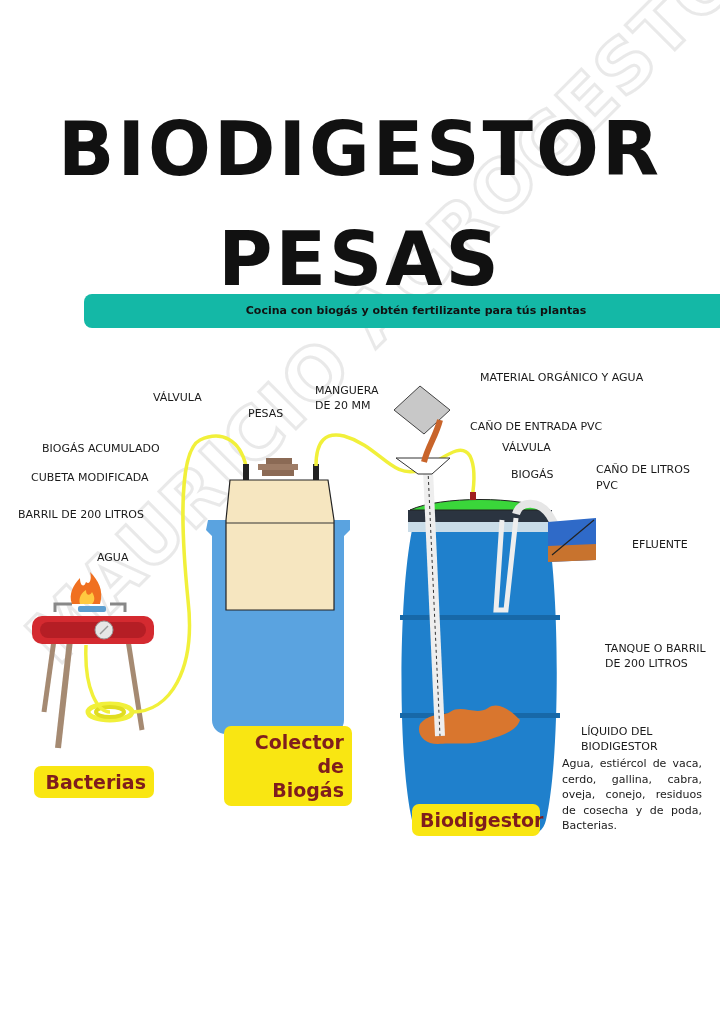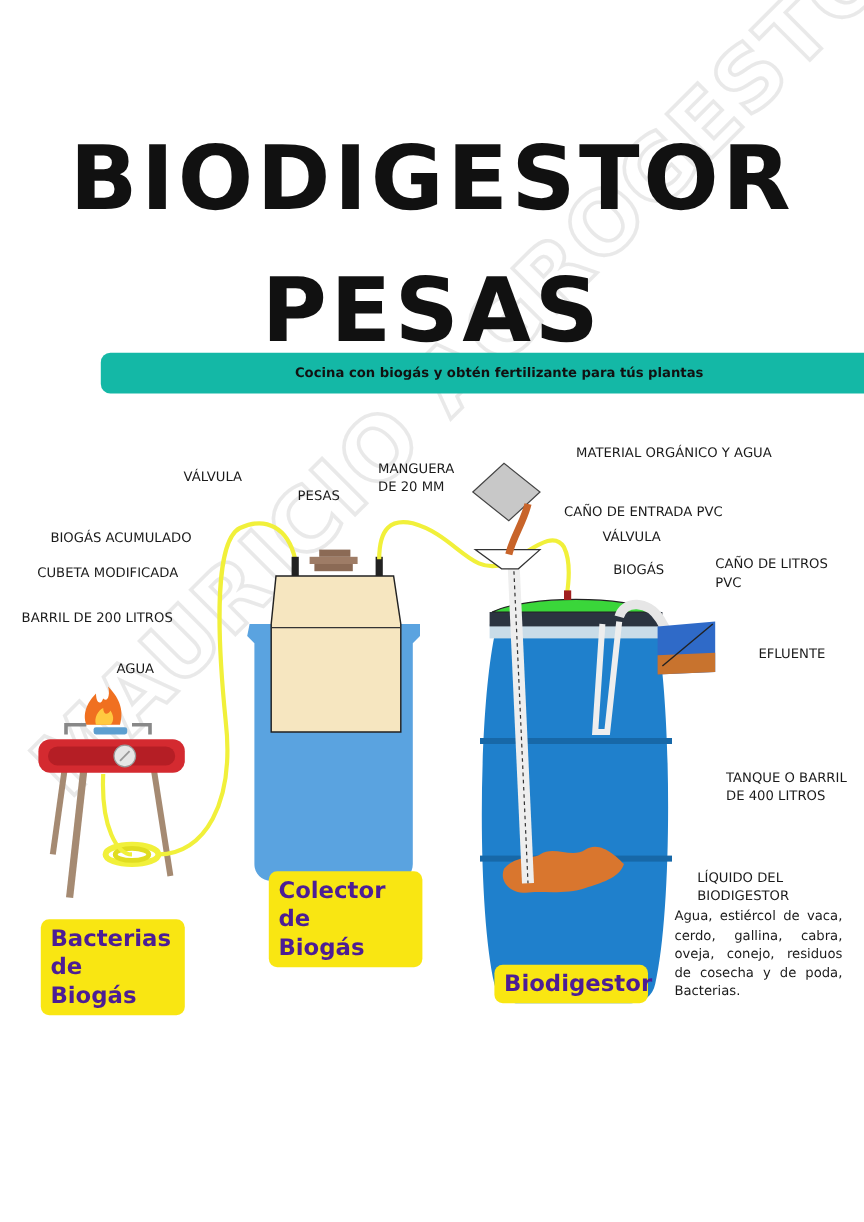--- a/index.html
+++ b/index.html
@@ -2,21 +2,21 @@
 <html><head>
 <meta charset="utf-8">
 <style>
   html,body{margin:0;padding:0;background:#ffffff;}
   body{width:720px;height:1018px;position:relative;overflow:hidden;font-family:"DejaVu Sans","Liberation Sans",sans-serif;color:#111;}
   .title{position:absolute;left:0;width:720px;text-align:center;font-family:"DejaVu Sans",sans-serif;font-weight:900;font-size:74px;letter-spacing:3px;color:#111;line-height:1;}
   .title.l1{top:112px;}
   .title.l2{top:222px;}
   .subtitle{position:absolute;left:84px;top:294px;width:664px;height:34px;background:#14b8a6;border-radius:8px;text-align:center;font-weight:bold;font-size:11px;line-height:34px;color:#111;}
   .lbl{position:absolute;font-weight:normal;font-size:11px;line-height:14px;color:#1a1a1a;white-space:nowrap;}
-  .tag{position:absolute;background:#f9e612;border-radius:7px;font-weight:bold;font-size:19px;line-height:24px;text-align:left;color:#4c1d95;padding:4px 8px;}
+  .tag{position:absolute;background:#f9e612;border-radius:7px;font-weight:bold;font-size:19px;line-height:24px;text-align:right;color:#7f1d1d;padding:4px 8px;}
   .desc{position:absolute;left:562px;top:756px;width:140px;font-weight:normal;font-size:11px;line-height:15.5px;text-align:justify;color:#1a1a1a;}
   svg.art{position:absolute;left:0;top:0;}
   .wm{position:absolute;left:10px;top:620px;font-weight:900;font-size:72px;letter-spacing:2px;color:transparent;-webkit-text-stroke:3px #e6e6e6;transform:rotate(-45deg);transform-origin:left top;white-space:nowrap;opacity:.85;}
 </style>
 </head>
 <body>
 
 <div class="wm">MAURICIO AGROGESTOR</div>
 
 <div class="title l1">BIODIGESTOR</div>
@@ -104,26 +104,25 @@
 <div class="lbl" style="left:31px;top:471px">CUBETA MODIFICADA</div>
 <div class="lbl" style="left:18px;top:508px">BARRIL DE 200 LITROS</div>
 <div class="lbl" style="left:97px;top:551px">AGUA</div>
 <div class="lbl" style="left:470px;top:420px">CAÑO DE ENTRADA  PVC</div>
 <div class="lbl" style="left:502px;top:441px">VÁLVULA</div>
 <div class="lbl" style="left:511px;top:468px">BIOGÁS</div>
 <div class="lbl" style="left:596px;top:463px">CAÑO DE LITROS</div>
 <div class="lbl" style="left:596px;top:479px">PVC</div>
 <div class="lbl" style="left:632px;top:538px">EFLUENTE</div>
 <div class="lbl" style="left:605px;top:642px">TANQUE O BARRIL</div>
-<div class="lbl" style="left:605px;top:657px">DE 400 LITROS</div>
+<div class="lbl" style="left:605px;top:657px">DE 200 LITROS</div>
 <div class="lbl" style="left:581px;top:725px">LÍQUIDO DEL</div>
 <div class="lbl" style="left:581px;top:740px">BIODIGESTOR</div>
 <div class="desc">Agua, estiércol de vaca, cerdo, gallina, cabra, oveja, conejo, residuos de cosecha y de poda, Bacterias.</div>
 
 <div class="tag" style="left:34px;top:766px;width:104px;">
   <div>Bacterias</div>
-  <div>de Biogás</div>
 </div>
 <div class="tag" style="left:224px;top:726px;width:112px;">
   <div>Colector de</div>
   <div>Biogás</div>
 </div>
 <div class="tag" style="left:412px;top:804px;width:112px;">Biodigestor</div>
 
 </body></html>

